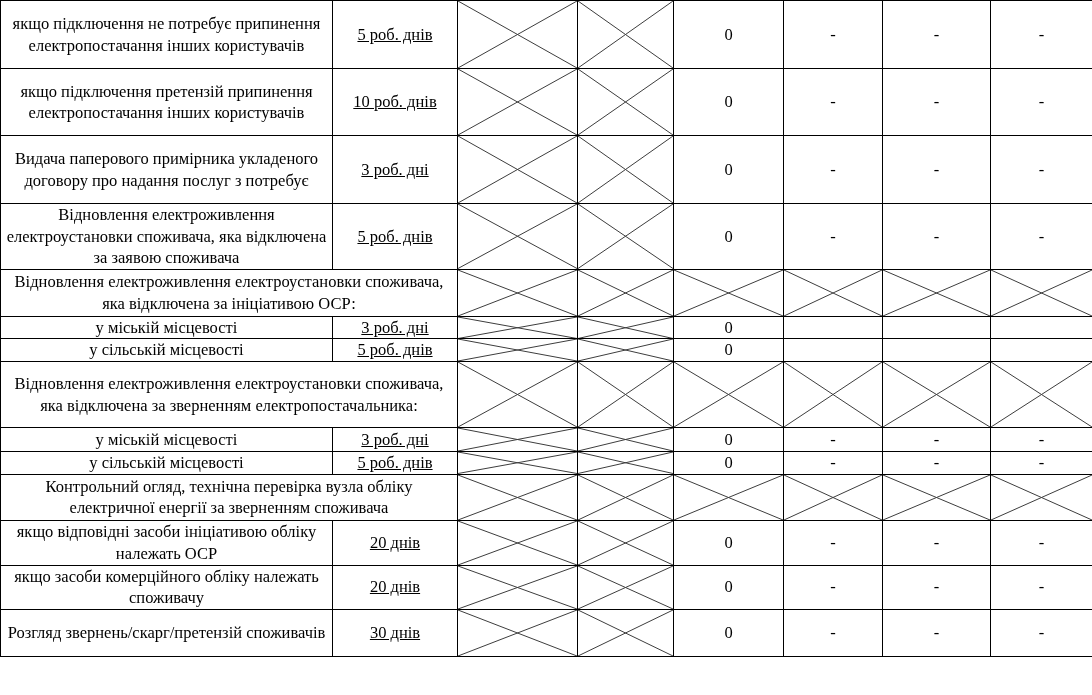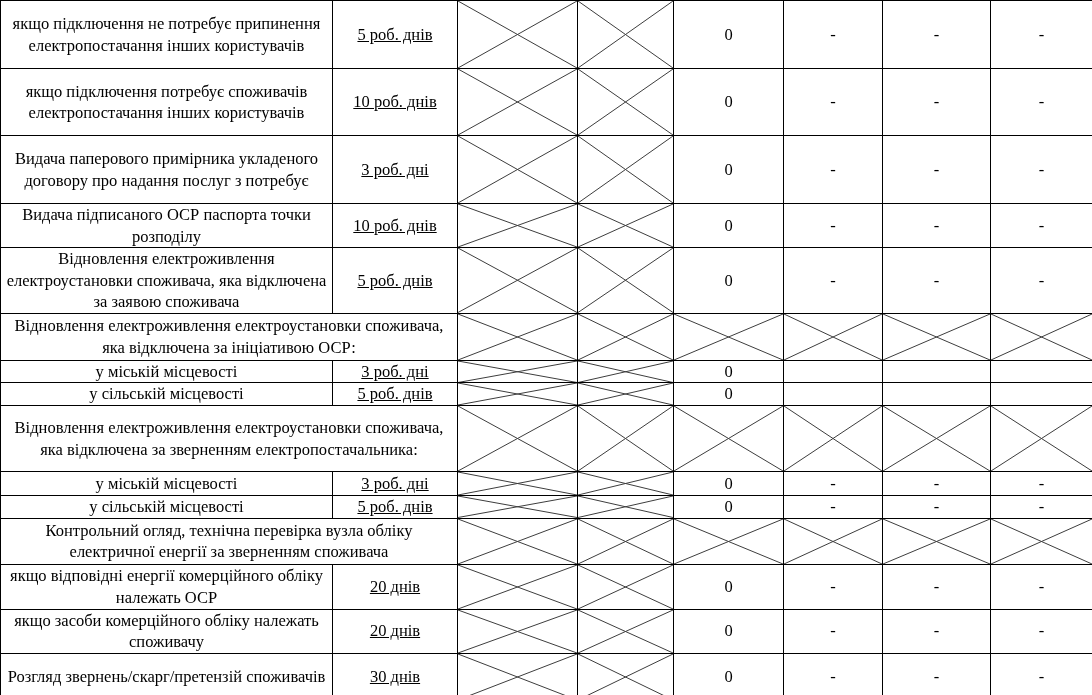--- a/index.html
+++ b/index.html
@@ -84,21 +84,21 @@
               <line x1="0" y1="0" x2="100" y2="100"></line>
               <line x1="0" y1="100" x2="100" y2="0"></line>
             </svg>
           </td>
           <td class="val">0</td>
           <td class="val">-</td>
           <td class="val">-</td>
           <td class="val">-</td>
         </tr>
         <tr style="height: 67px;">
-          <td class="label">якщо підключення потребує споживачів електропостачання інших користувачів</td>
+          <td class="label">якщо підключення претензій припинення електропостачання інших користувачів</td>
           <td class="term">10 роб. днів</td>
           <td class="xcell">
             <svg viewBox="0 0 100 100" preserveAspectRatio="none" aria-hidden="true">
               <line x1="0" y1="0" x2="100" y2="100"></line>
               <line x1="0" y1="100" x2="100" y2="0"></line>
             </svg>
           </td>
           <td class="xcell">
             <svg viewBox="0 0 100 100" preserveAspectRatio="none" aria-hidden="true">
               <line x1="0" y1="0" x2="100" y2="100"></line>
@@ -123,40 +123,20 @@
             <svg viewBox="0 0 100 100" preserveAspectRatio="none" aria-hidden="true">
               <line x1="0" y1="0" x2="100" y2="100"></line>
               <line x1="0" y1="100" x2="100" y2="0"></line>
             </svg>
           </td>
           <td class="val">0</td>
           <td class="val">-</td>
           <td class="val">-</td>
           <td class="val">-</td>
         </tr>
-        <tr style="height: 44px;">
-          <td class="label">Видача підписаного ОСР паспорта точки розподілу</td>
-          <td class="term">10 роб. днів</td>
-          <td class="xcell">
-            <svg viewBox="0 0 100 100" preserveAspectRatio="none" aria-hidden="true">
-              <line x1="0" y1="0" x2="100" y2="100"></line>
-              <line x1="0" y1="100" x2="100" y2="0"></line>
-            </svg>
-          </td>
-          <td class="xcell">
-            <svg viewBox="0 0 100 100" preserveAspectRatio="none" aria-hidden="true">
-              <line x1="0" y1="0" x2="100" y2="100"></line>
-              <line x1="0" y1="100" x2="100" y2="0"></line>
-            </svg>
-          </td>
-          <td class="val">0</td>
-          <td class="val">-</td>
-          <td class="val">-</td>
-          <td class="val">-</td>
-        </tr>
         <tr style="height: 63px;">
           <td class="label">Відновлення електроживлення електроустановки споживача, яка відключена за заявою споживача</td>
           <td class="term">5 роб. днів</td>
           <td class="xcell">
             <svg viewBox="0 0 100 100" preserveAspectRatio="none" aria-hidden="true">
               <line x1="0" y1="0" x2="100" y2="100"></line>
               <line x1="0" y1="100" x2="100" y2="0"></line>
             </svg>
           </td>
           <td class="xcell">
@@ -361,21 +341,21 @@
             </svg>
           </td>
           <td class="xcell">
             <svg viewBox="0 0 100 100" preserveAspectRatio="none" aria-hidden="true">
               <line x1="0" y1="0" x2="100" y2="100"></line>
               <line x1="0" y1="100" x2="100" y2="0"></line>
             </svg>
           </td>
         </tr>
         <tr style="height: 45px;">
-          <td class="label">якщо відповідні енергії комерційного обліку належать ОСР</td>
+          <td class="label">якщо відповідні засоби ініціативою обліку належать ОСР</td>
           <td class="term">20 днів</td>
           <td class="xcell">
             <svg viewBox="0 0 100 100" preserveAspectRatio="none" aria-hidden="true">
               <line x1="0" y1="0" x2="100" y2="100"></line>
               <line x1="0" y1="100" x2="100" y2="0"></line>
             </svg>
           </td>
           <td class="xcell">
             <svg viewBox="0 0 100 100" preserveAspectRatio="none" aria-hidden="true">
               <line x1="0" y1="0" x2="100" y2="100"></line>

